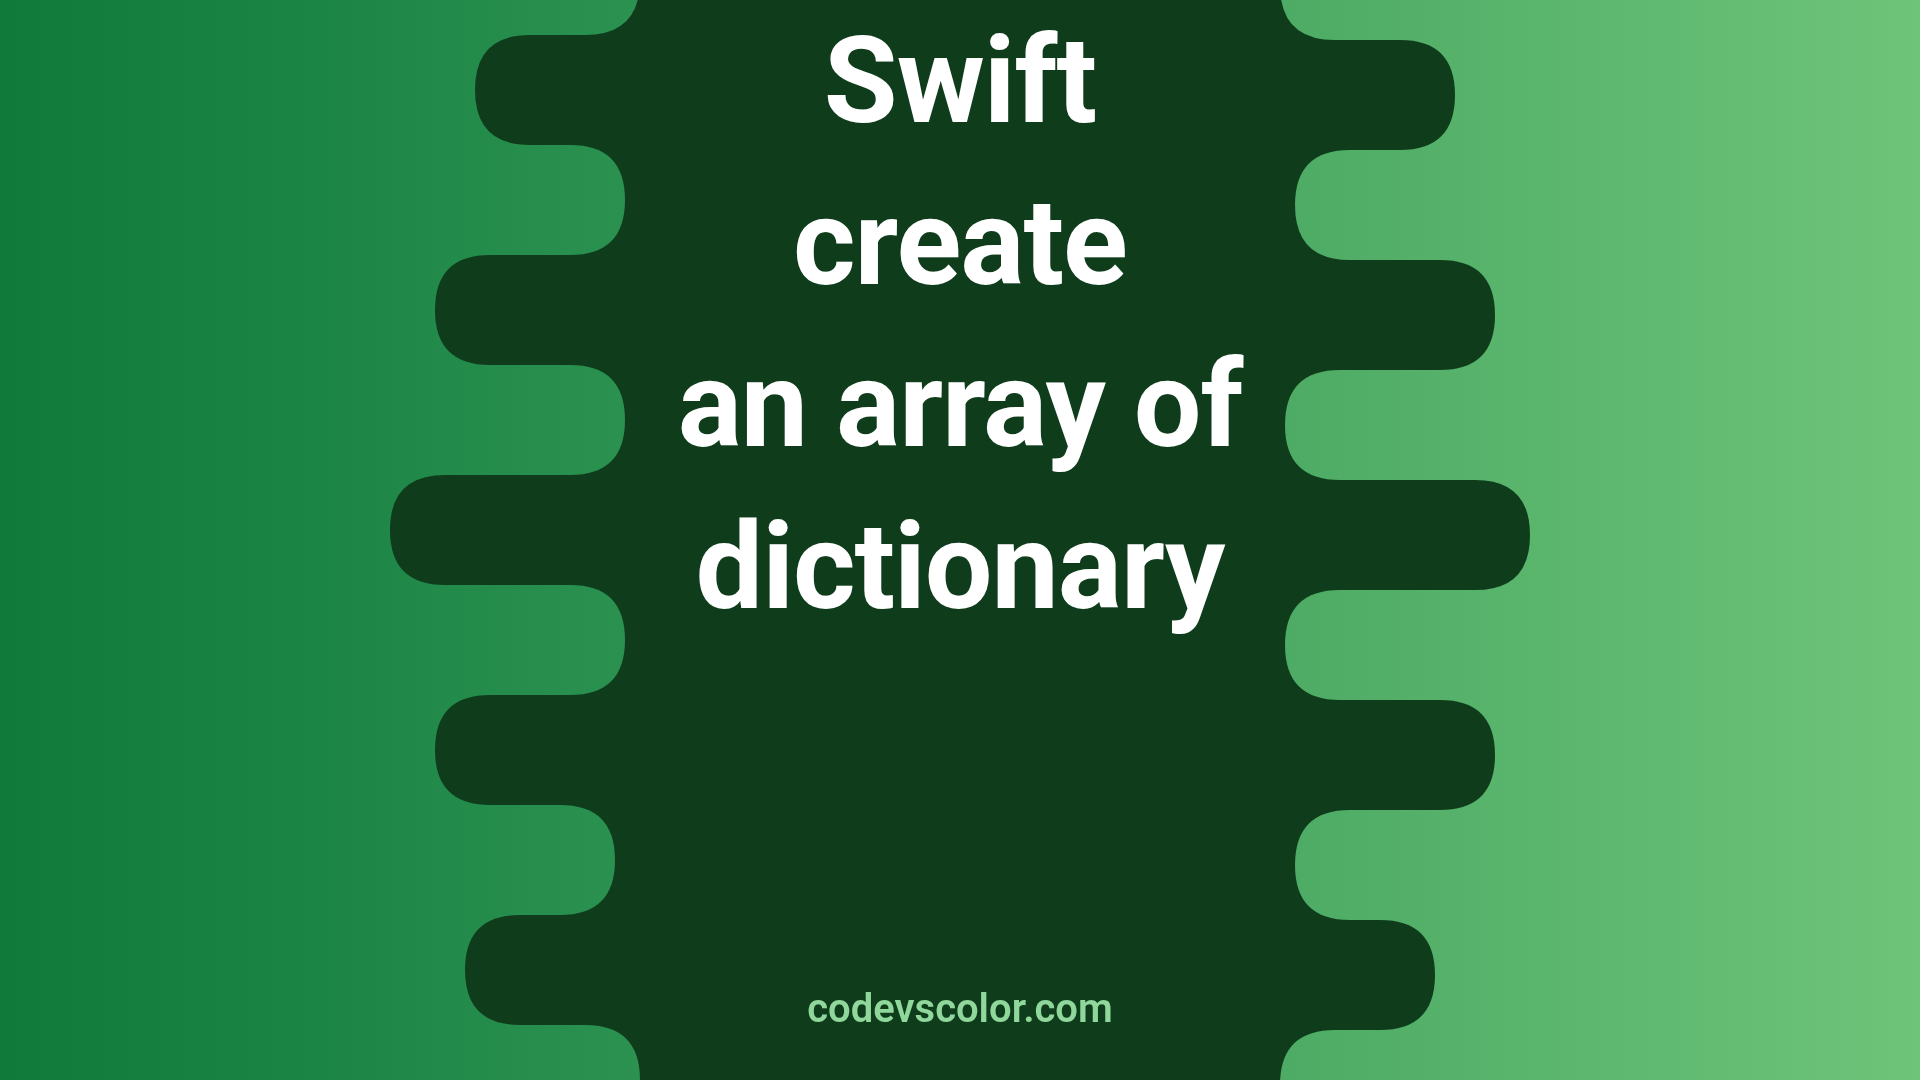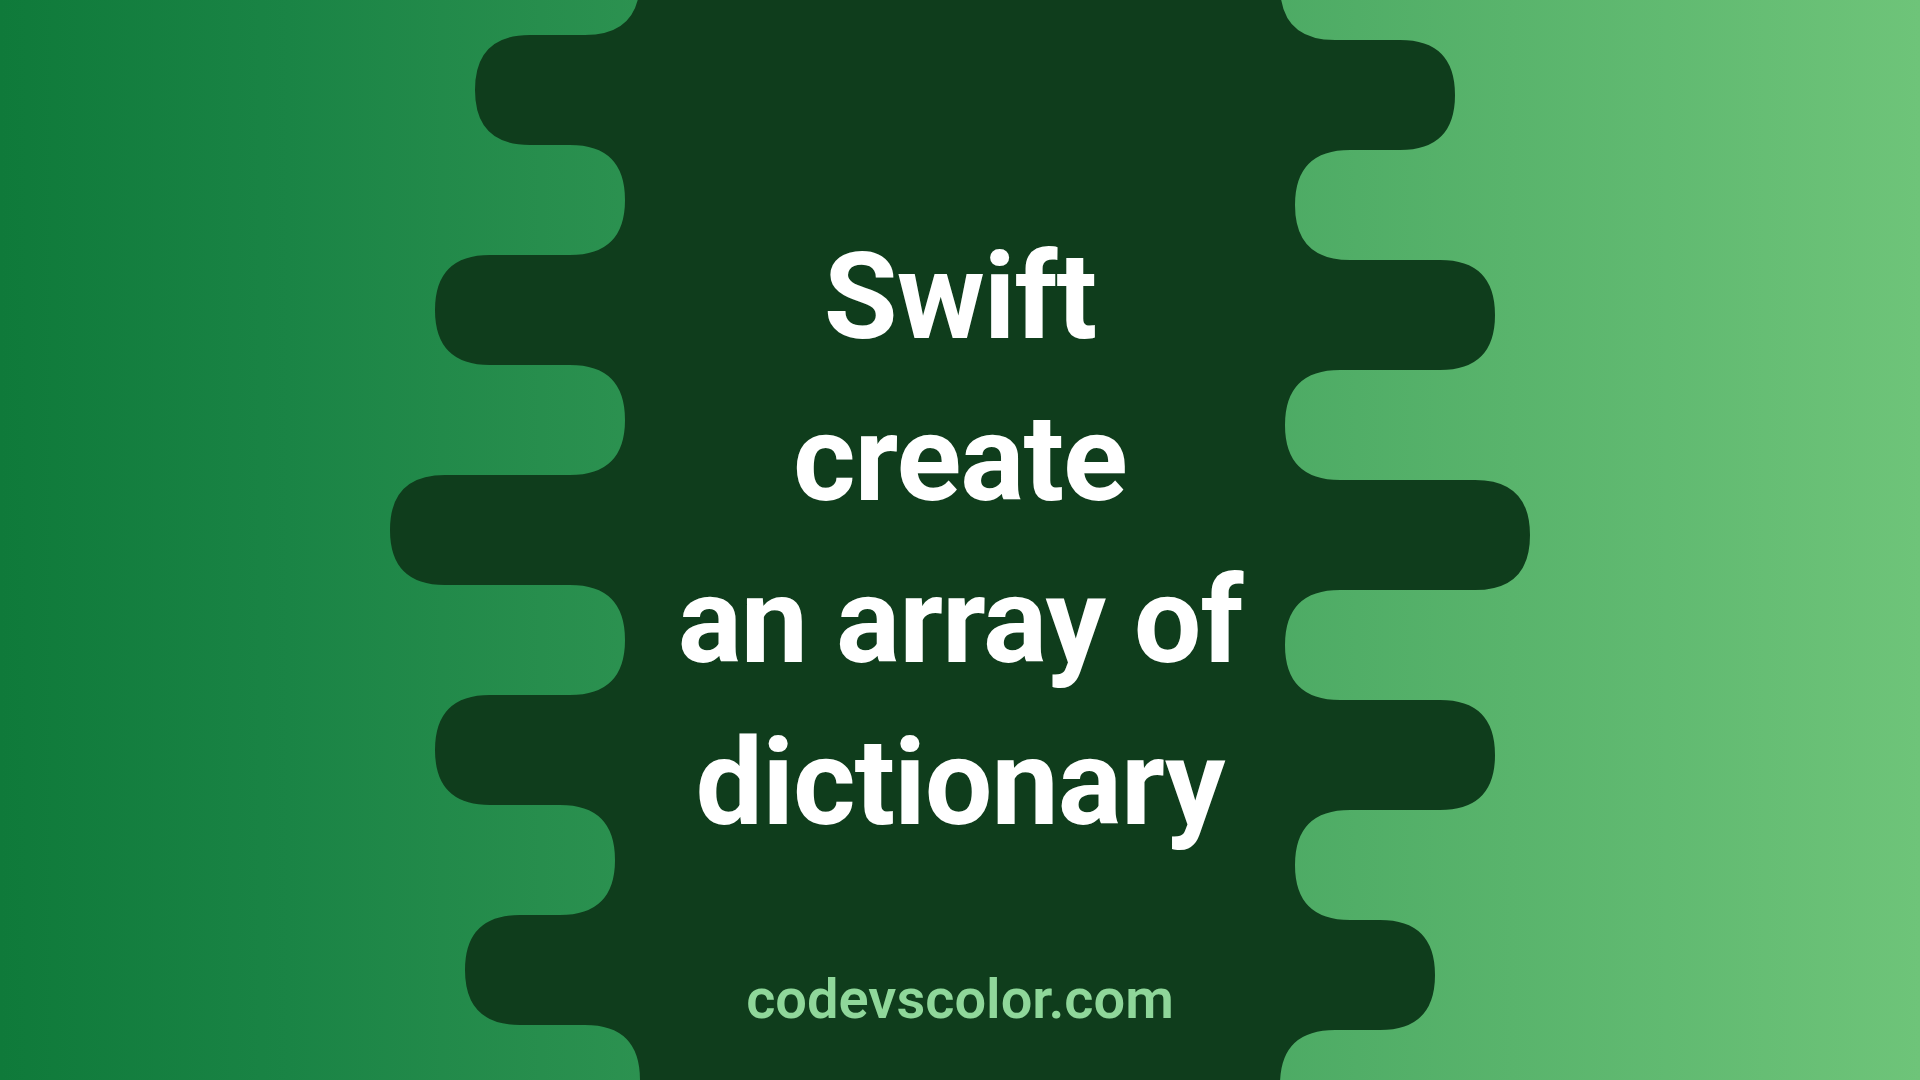--- a/index.html
+++ b/index.html
@@ -26,38 +26,38 @@
     height: 100%;
     display: block;
   }
   .content {
     position: absolute;
     top: 0; left: 0; right: 0; bottom: 0;
     z-index: 2;
     display: flex;
     flex-direction: column;
     align-items: center;
-    justify-content: center;
+    justify-content: flex-start;
   }
   .title {
     color: #ffffff;
     font-size: 120px;
     font-weight: 700;
     line-height: 1.35;
     text-align: center;
     letter-spacing: -1px;
     white-space: pre-line;
   }
   .footer {
     position: absolute;
     bottom: 48px;
     width: 100%;
     text-align: center;
     color: #8fd79a;
-    font-size: 56px;
+    font-size: 40px;
     font-weight: 600;
     z-index: 3;
   }
 </style>
 </head>
 <body>
 
 <div class="blob">
   <svg viewBox="0 0 1500 1200" preserveAspectRatio="xMidYMid meet">
     <path fill="#0f3d1c" d="

